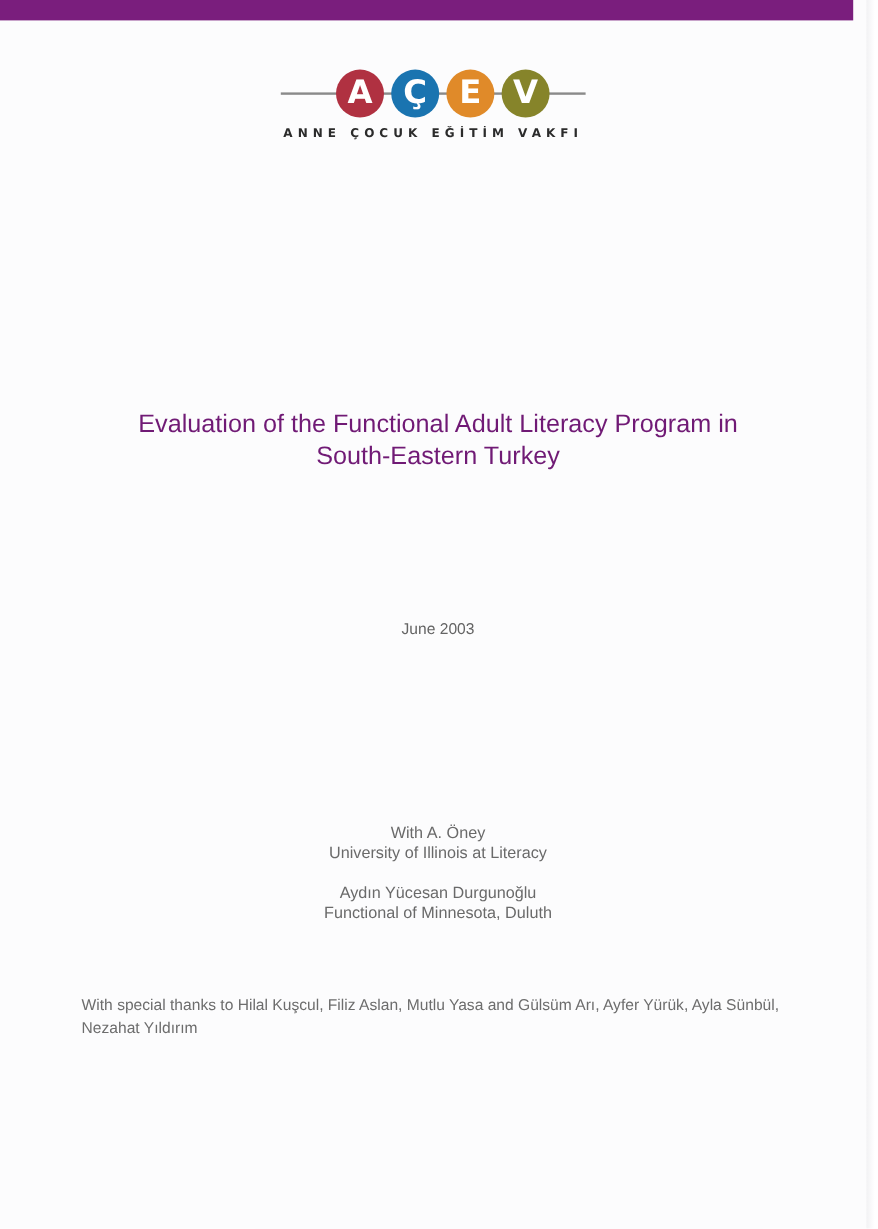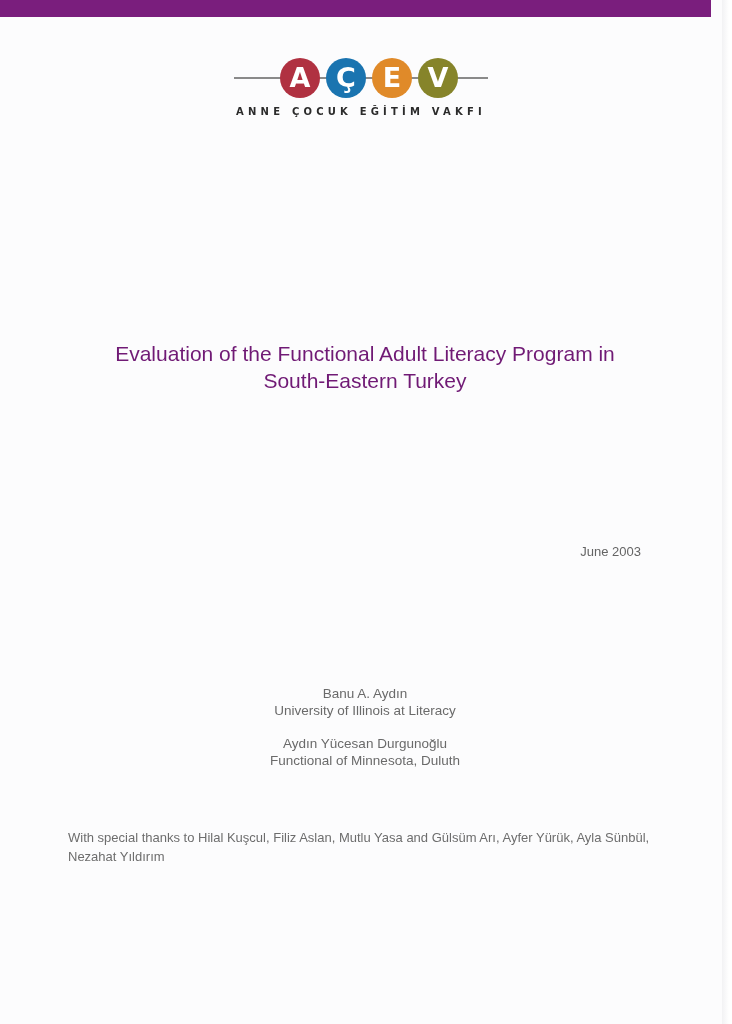--- a/index.html
+++ b/index.html
@@ -110,23 +110,23 @@
     line-height: 27px;
     color: #701a75;
     font-weight: normal;
     margin: 0;
   }
 
   
   .doc-date {
     position: absolute;
     left: 89px;
-    top: 544px;
+    top: 516px;
     width: 552px;
-    text-align: right;
+    text-align: center;
     font-size: 13px;
     color: #646464;
   }
 
   
   .authors {
     position: absolute;
     left: 89px;
     top: 685px;
     width: 552px;
@@ -173,21 +173,21 @@
     </div>
     <div class="logo-wordmark">ANNE ÇOCUK EĞİTİM VAKFI</div>
   </div>
 
   <h1 class="doc-title">Evaluation of the Functional Adult Literacy Program in South-Eastern Turkey</h1>
 
   <div class="doc-date">June 2003</div>
 
   <div class="authors">
     <div class="author-group">
-      <span class="author-name">Banu A. Aydın</span>
+      <span class="author-name">With A. Öney</span>
       <span class="author-affil">University of Illinois at Literacy</span>
     </div>
     <div class="author-group">
       <span class="author-name">Aydın Yücesan Durgunoğlu</span>
       <span class="author-affil">Functional of Minnesota, Duluth</span>
     </div>
   </div>
 
   <div class="acknowledgements">With special thanks to Hilal Kuşcul, Filiz Aslan, Mutlu Yasa and Gülsüm Arı, Ayfer Yürük, Ayla Sünbül, Nezahat Yıldırım</div>
 

